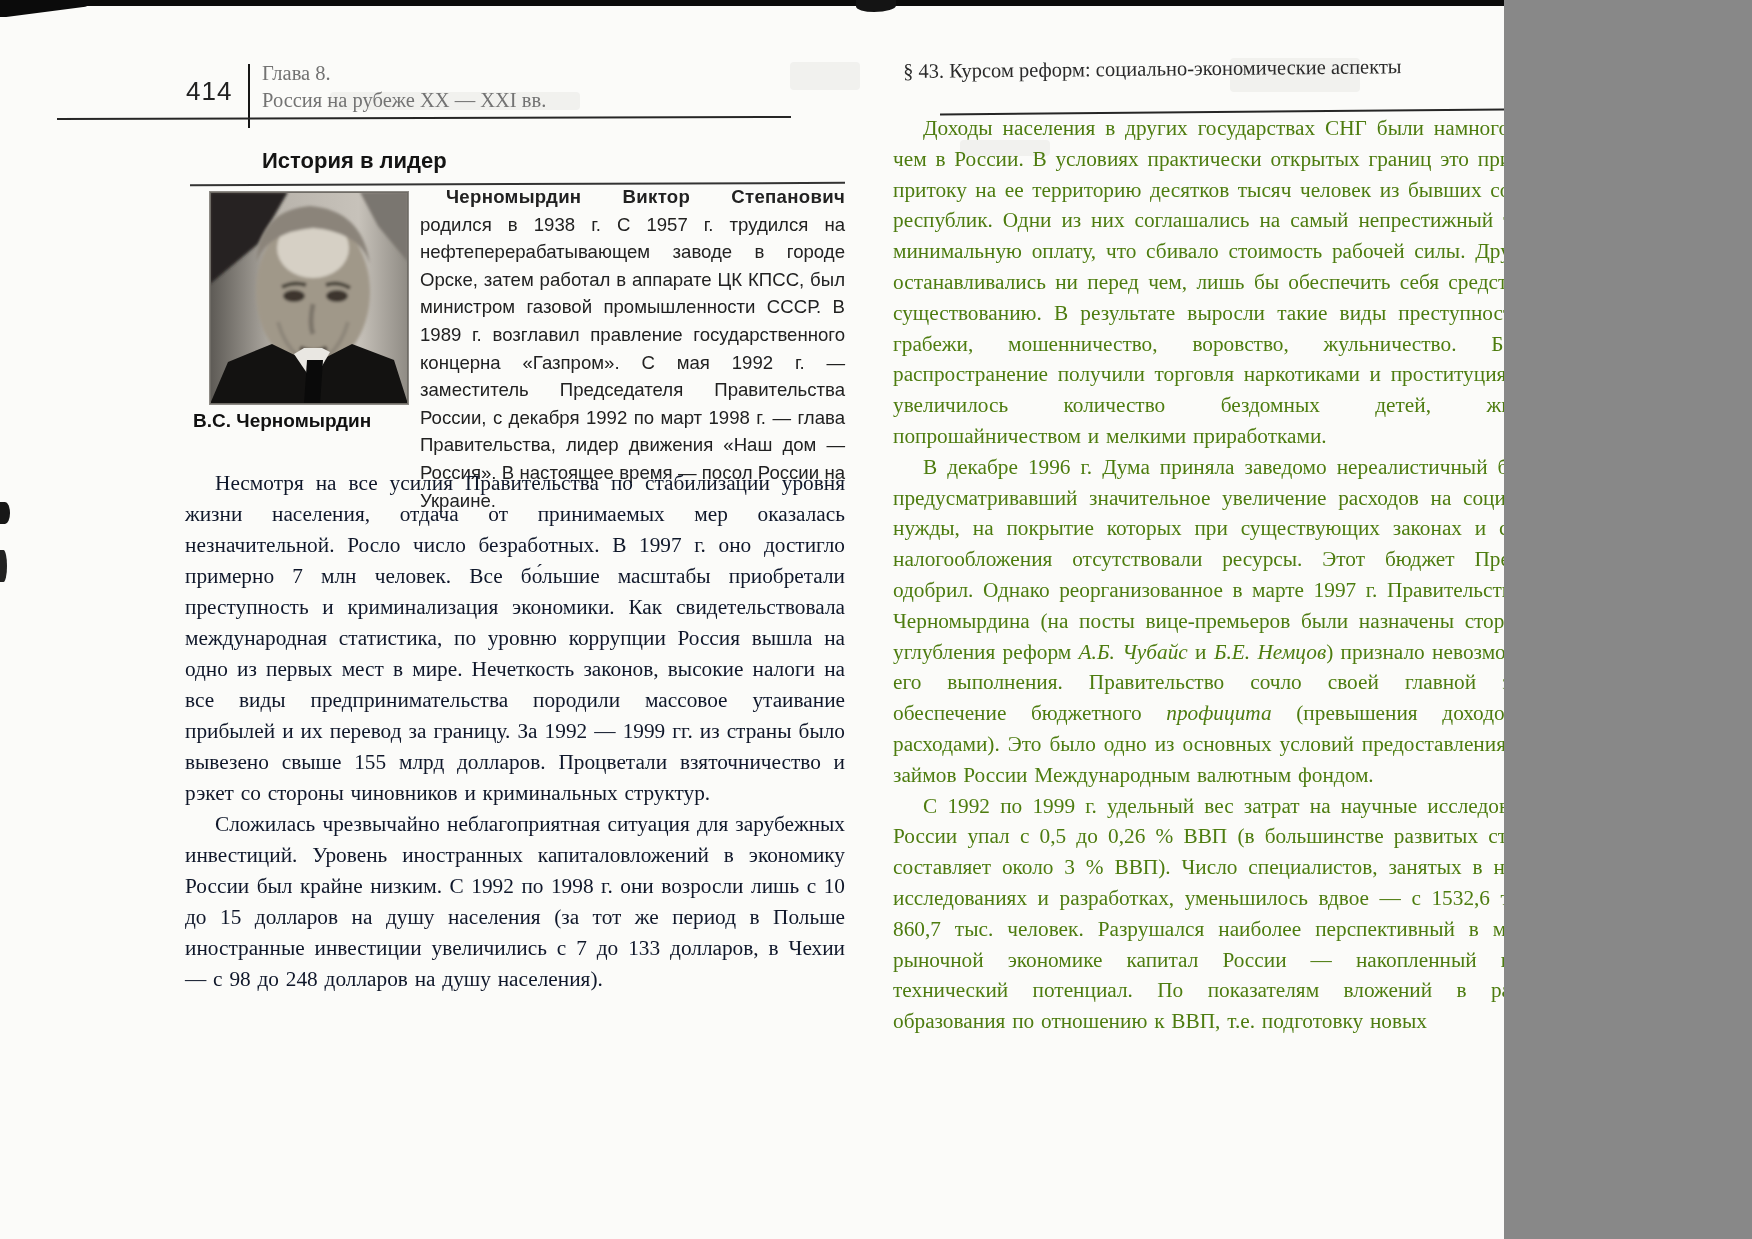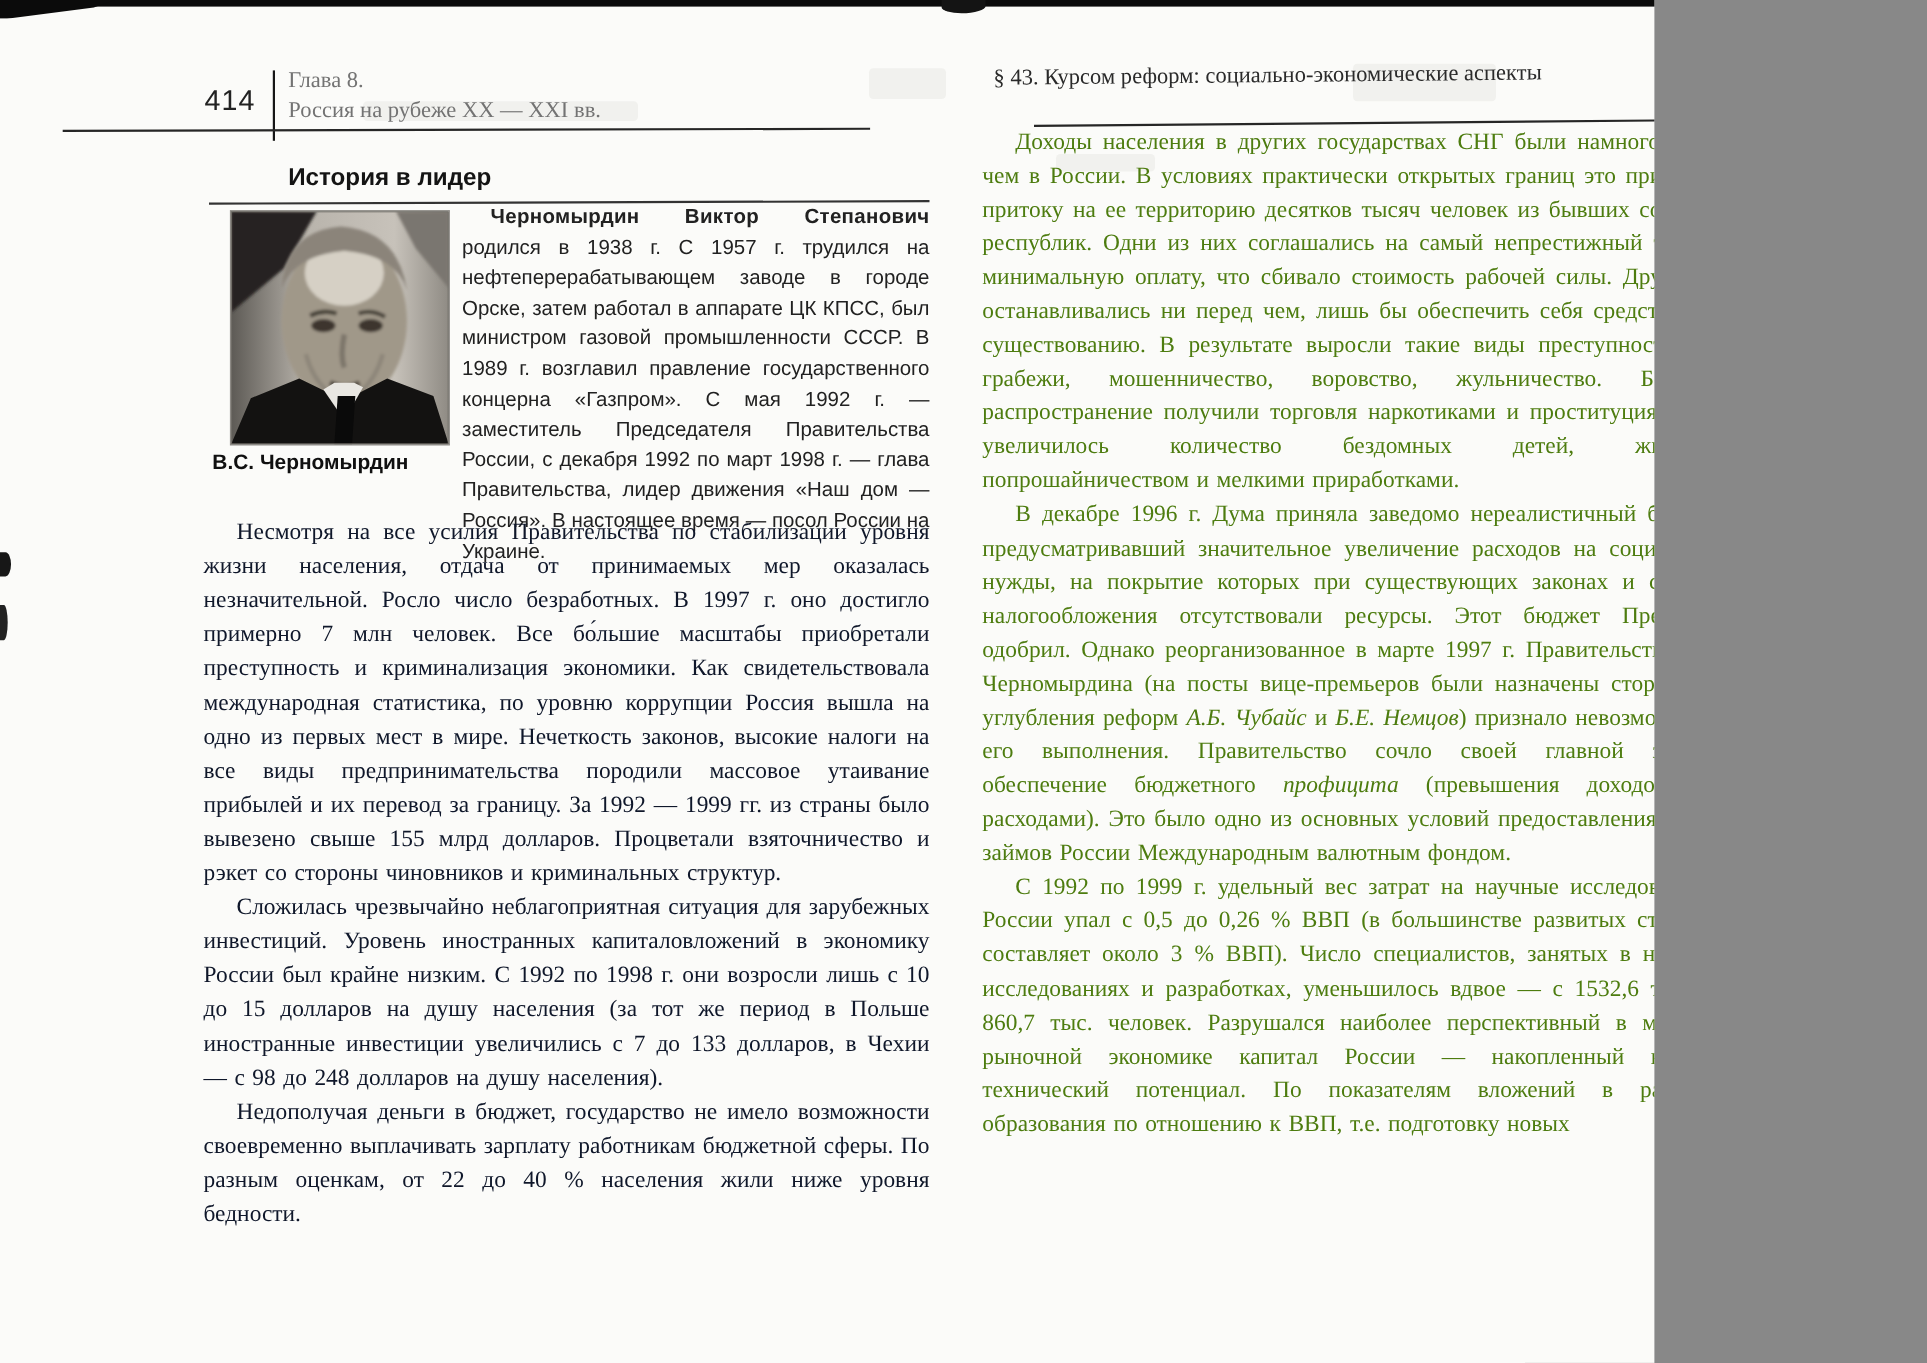--- a/index.html
+++ b/index.html
@@ -111,21 +111,20 @@
       <rect x="0" y="0" width="198" height="212" fill="none" stroke="#6f6c66" stroke-width="2"></rect>
     </svg>
   </div>
   <div class="txt photo-caption">В.С. Черномырдин</div>
 
   <div class="txt bio"><span class="bio-indent"></span><span class="bio-name">Черномырдин Виктор Степанович</span><span> родился в 1938 г. С 1957 г. трудился на нефтеперерабатывающем заводе в городе Орске, затем работал в аппарате ЦК КПСС, был министром газовой промышленности СССР. В 1989 г. возглавил правление государственного концерна «Газпром». С мая 1992 г. — заместитель Председателя Правительства России, с декабря 1992 по март 1998 г. — глава Правительства, лидер движения «Наш дом — Россия». В настоящее время — посол России на Украине.</span></div>
 
   <div class="txt lp-body">
     <p>Несмотря на все усилия Правительства по стабилизации уровня жизни населения, отдача от принимаемых мер оказалась незначительной. Росло число безработных. В 1997 г. оно достигло примерно 7 млн человек. Все бо́льшие масштабы приобретали преступность и криминализация экономики. Как свидетельствовала международная статистика, по уровню коррупции Россия вышла на одно из первых мест в мире. Нечеткость законов, высокие налоги на все виды предпринимательства породили массовое утаивание прибылей и их перевод за границу. За 1992 — 1999 гг. из страны было вывезено свыше 155 млрд долларов. Процветали взяточничество и рэкет со стороны чиновников и криминальных структур.</p>
     <p>Сложилась чрезвычайно неблагоприятная ситуация для зарубежных инвестиций. Уровень иностранных капиталовложений в экономику России был крайне низким. С 1992 по 1998 г. они возросли лишь с 10 до 15 долларов на душу населения (за тот же период в Польше иностранные инвестиции увеличились с 7 до 133 долларов, в Чехии — с 98 до 248 долларов на душу населения).</p>
-    <p>Недополучая деньги в бюджет, государство не имело возможности своевременно выплачивать зарплату работникам бюджетной сферы. По разным оценкам, от 22 до 40 % населения жили ниже уровня бедности.</p>
   </div>
 
   <div class="txt rp-head">§ 43. Курсом реформ: социально-экономические аспекты</div>
   <div class="vdiv" style="left:1637px;top:38px;height:84px;"></div>
   <div class="txt rp-number">415</div>
   <div class="rule" style="left:940px;top:110px;width:800px;transform:rotate(-0.5deg);"></div>
 
   <div class="txt rp-body">
     <p>Доходы населения в других государствах СНГ были намного ниже, чем в России. В условиях практически открытых границ это привело к притоку на ее территорию десятков тысяч человек из бывших союзных республик. Одни из них соглашались на самый непрестижный труд за минимальную оплату, что сбивало стоимость рабочей силы. Другие не останавливались ни перед чем, лишь бы обеспечить себя средствами к существованию. В результате выросли такие виды преступности, как грабежи, мошенничество, воровство, жульничество. Большое распространение получили торговля наркотиками и проституция. Резко увеличилось количество бездомных детей, живущих попрошайничеством и мелкими приработками.</p>
     <p><span>В декабре 1996 г. Дума приняла заведомо нереалистичный бюджет, предусматривавший значительное увеличение расходов на социальные нужды, на покрытие которых при существующих законах и системе налогообложения отсутствовали ресурсы. Этот бюджет Президент одобрил. Однако реорганизованное в марте 1997 г. Правительство В.С. Черномырдина (на посты вице-премьеров были назначены сторонники углубления реформ </span><span class="it">А.Б. Чубайс</span><span> и </span><span class="it">Б.Е. Немцов</span><span>) признало невозможность его выполнения. Правительство сочло своей главной задачей обеспечение бюджетного </span><span class="it">профицита</span><span> (превышения доходов над расходами). Это было одно из основных условий предоставления новых займов России Международным валютным фондом.</span></p>

